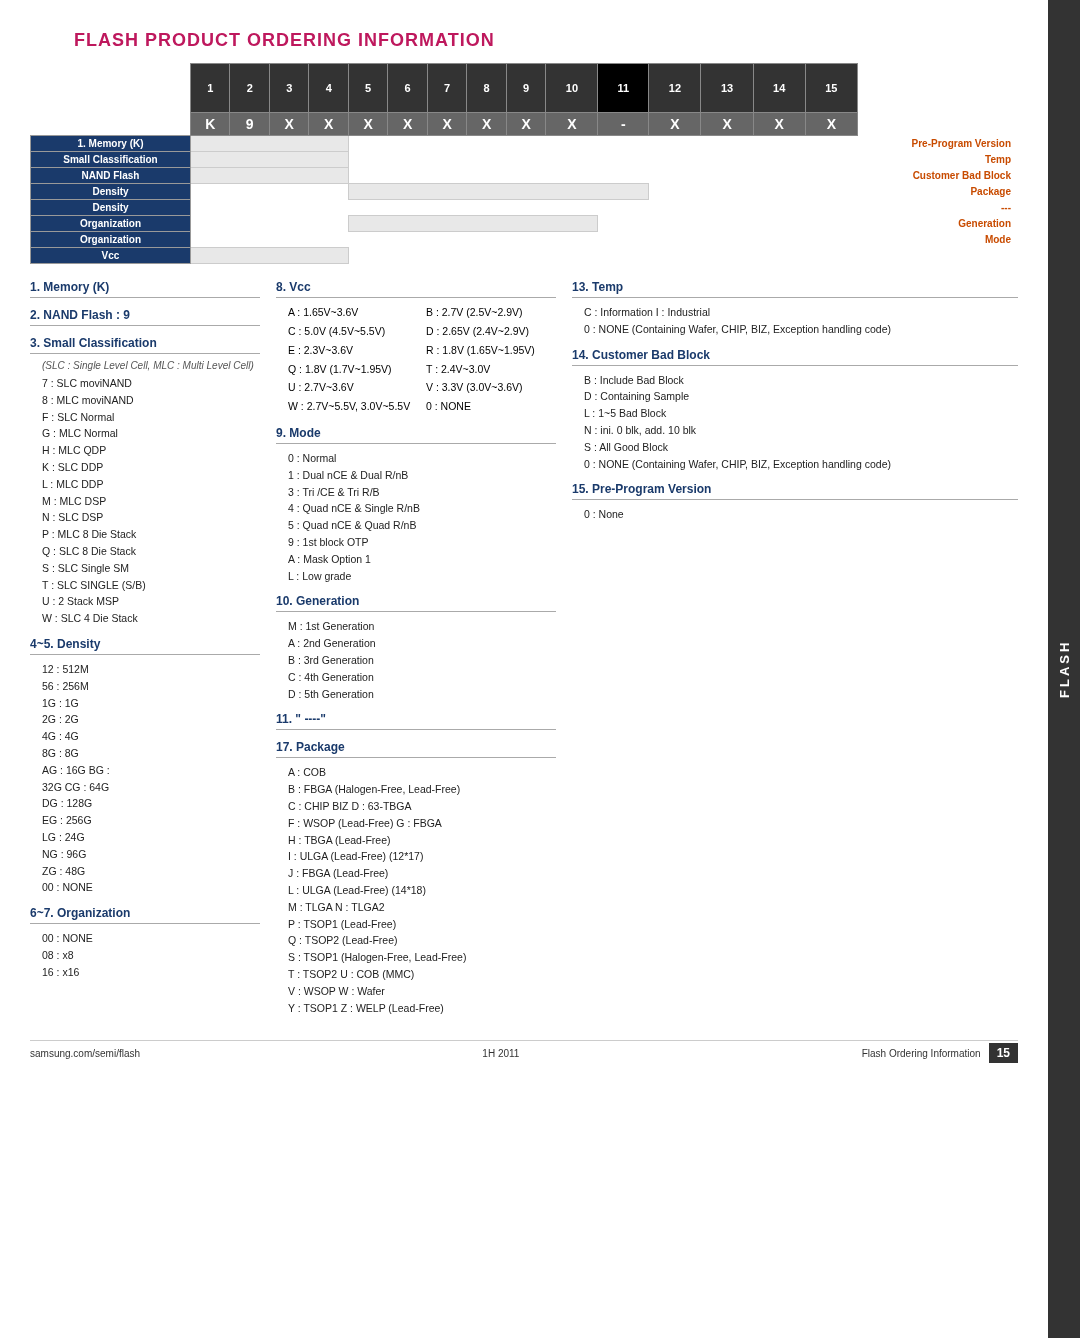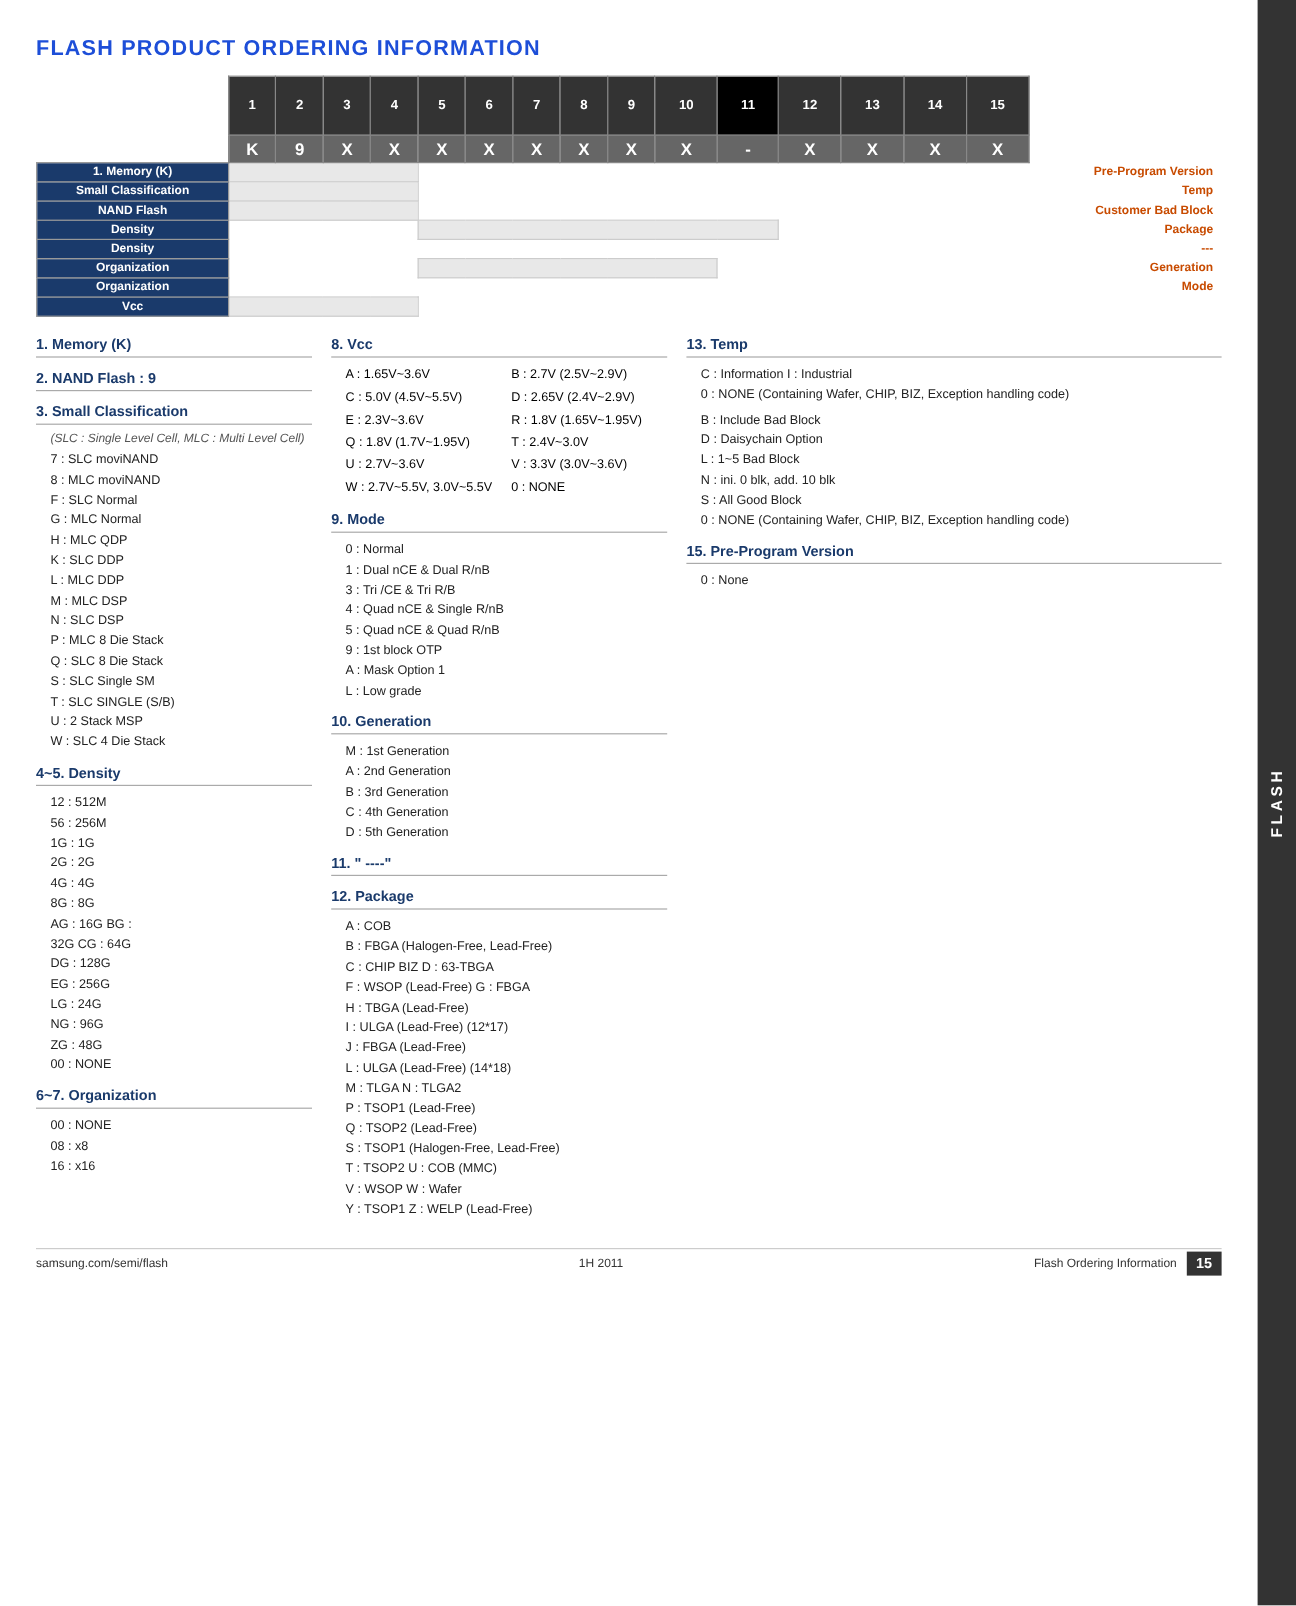--- a/index.html
+++ b/index.html
@@ -37,23 +37,24 @@
       color: #fff;
       font-size: 13px;
       font-weight: bold;
       letter-spacing: 3px;
       background-color: #333;
     }
 
     h1.page-title {
       font-size: 18px;
       font-weight: bold;
-      color: #1d4ed8;
+      color: #be185d;
       margin-bottom: 12px;
       letter-spacing: 1px;
+      margin-left: 44px;
     }
 
     
     .ordering-table {
       width: 100%;
       border-collapse: collapse;
       margin-bottom: 16px;
       font-size: 10.5px;
     }
 
@@ -369,21 +370,21 @@
         <ul class="item-list" id="section10-list">
             <li>M : 1st Generation</li>
             <li>A : 2nd Generation</li>
             <li>B : 3rd Generation</li>
             <li>C : 4th Generation</li>
             <li>D : 5th Generation</li>
           </ul>
 
         <div class="section-title">11. " ----"</div>
 
-        <div class="section-title">12. Package</div>
+        <div class="section-title">17. Package</div>
         <ul class="item-list" id="section12-list">
             <li>A : COB</li>
             <li>B : FBGA (Halogen-Free, Lead-Free)</li>
             <li>C : CHIP BIZ D : 63-TBGA</li>
             <li>F : WSOP (Lead-Free) G : FBGA</li>
             <li>H : TBGA (Lead-Free)</li>
             <li>I : ULGA (Lead-Free) (12*17)</li>
             <li>J : FBGA (Lead-Free)</li>
             <li>L : ULGA (Lead-Free) (14*18)</li>
             <li>M : TLGA N : TLGA2</li>
@@ -398,23 +399,24 @@
       </div>
 
       <div class="col-right">
 
         <div class="section-title">13. Temp</div>
         <ul class="item-list" id="section13-list">
             <li>C : Information I : Industrial</li>
             <li>0 : NONE (Containing Wafer, CHIP, BIZ, Exception handling code)</li>
           </ul>
 
+        <div class="section-title">14. Customer Bad Block</div>
         <ul class="item-list" id="section14-list">
             <li>B : Include Bad Block</li>
-            <li>D : Daisychain Option</li>
+            <li>D : Containing Sample</li>
             <li>L : 1~5 Bad Block</li>
             <li>N : ini. 0 blk, add. 10 blk</li>
             <li>S : All Good Block</li>
             <li>0 : NONE (Containing Wafer, CHIP, BIZ, Exception handling code)</li>
           </ul>
 
         <div class="section-title">15. Pre-Program Version</div>
         <ul class="item-list" id="section15-list">
             <li>0 : None</li>
           </ul>

